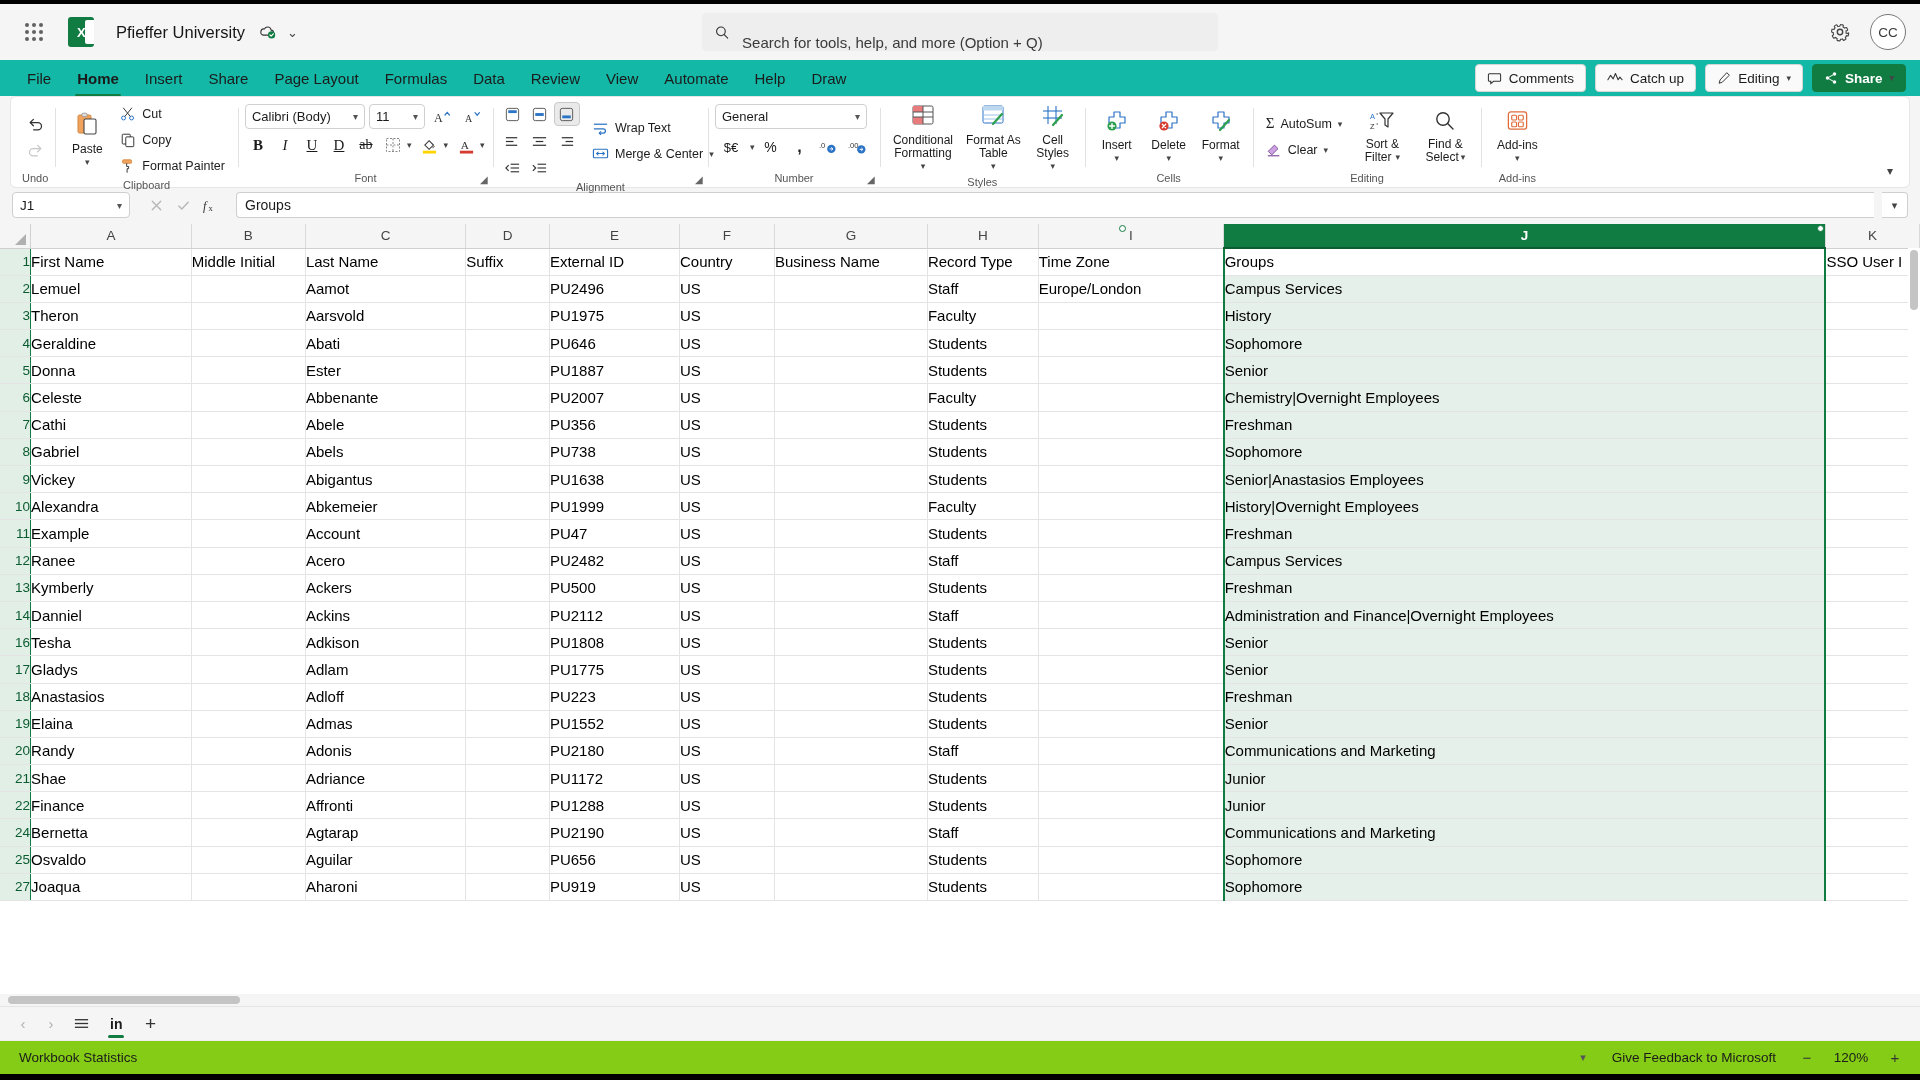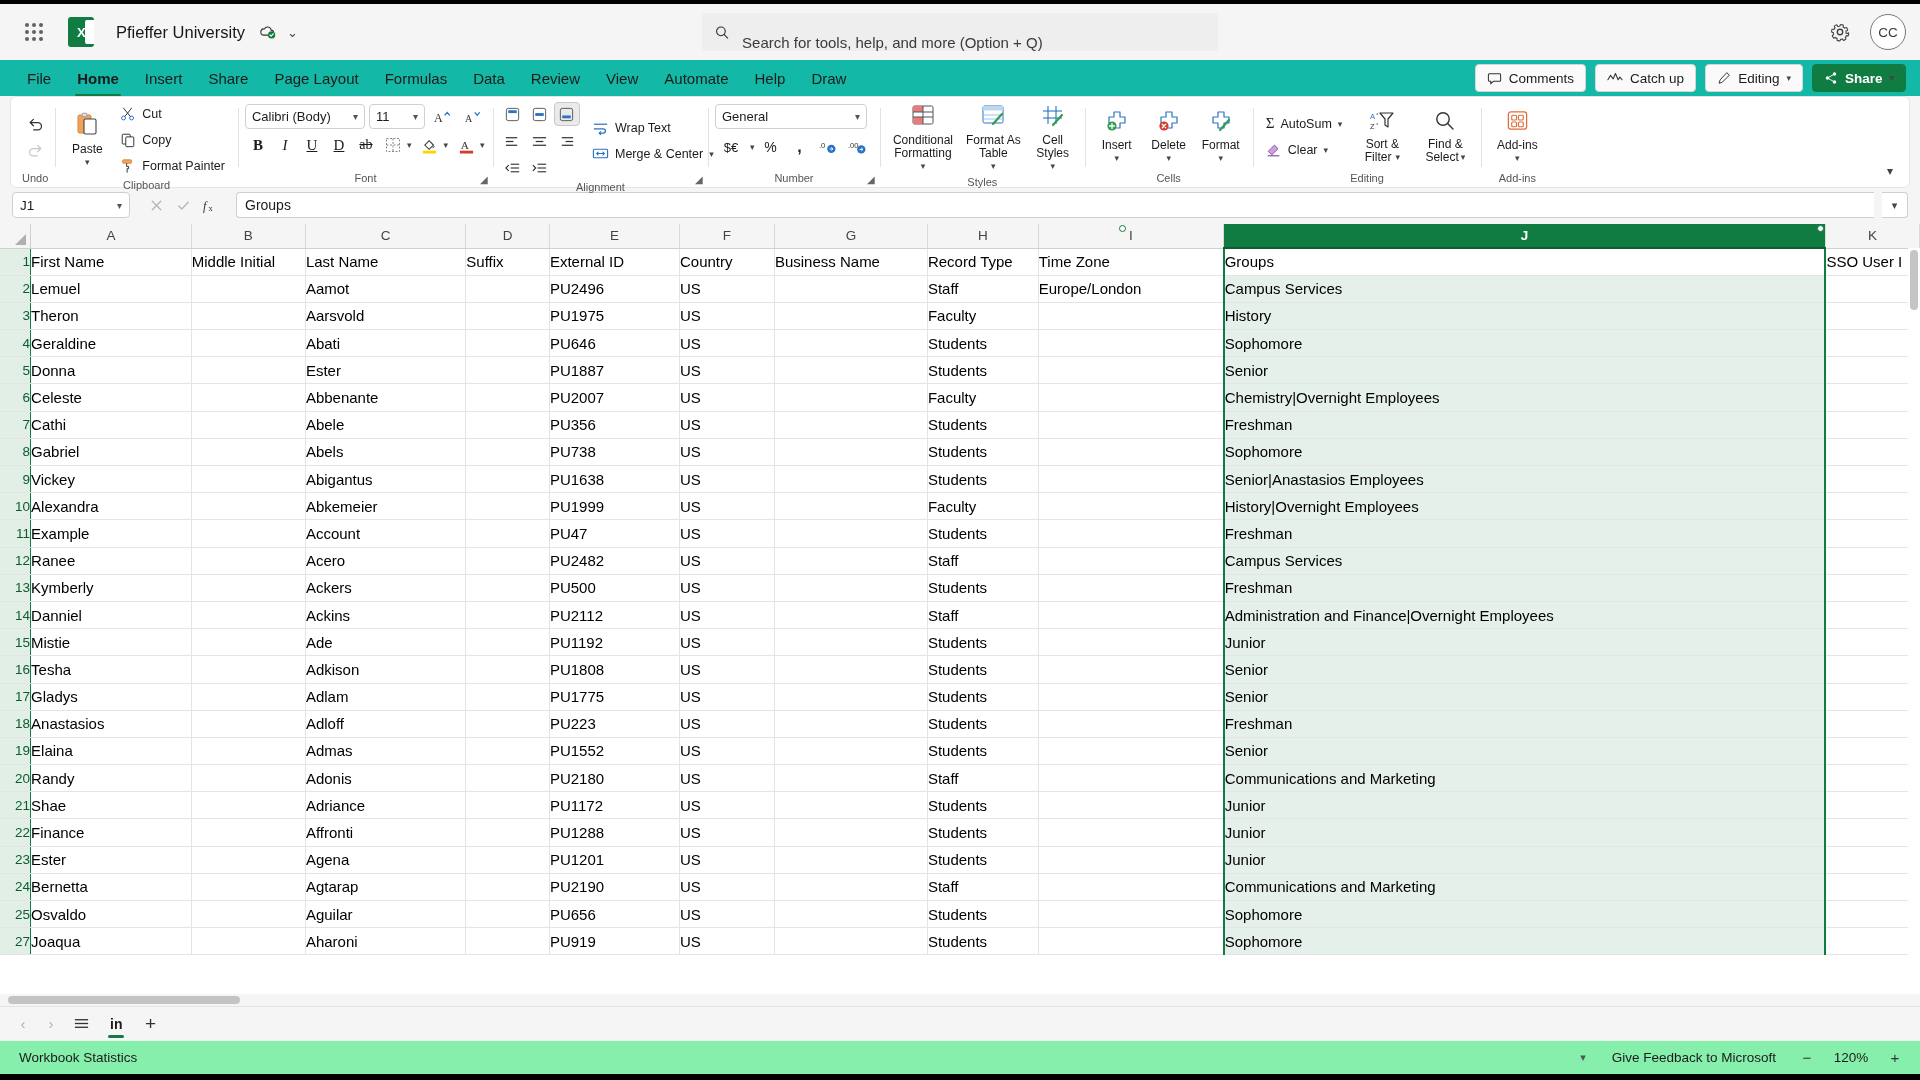--- a/index.html
+++ b/index.html
@@ -234,21 +234,21 @@
     height:30px; padding: 0 12px; display:flex; align-items:center; font-size:14px; color:#1b1b1b;
     cursor:pointer; position:relative; font-weight:600;
   }
   .sheet-tab::after{
     content:""; position:absolute; left:10px; right:10px; bottom:1px; height:3px; background:#107c41; border-radius:2px;
   }
   .sheet-add { width:28px;height:26px;display:flex;align-items:center;justify-content:center;color:#333;cursor:pointer;font-size:19px;border-radius:3px;}
 
   
   .statusbar {
-    flex:0 0 34px; height:34px; background:#86efac; display:flex; align-items:center;
+    flex:0 0 34px; height:34px; background:#84cc16; display:flex; align-items:center;
     padding: 0 14px; font-size:13.5px; color:#1b1b1b; border-top:1px solid #eee;
   }
   .status-left { cursor:pointer; padding: 3px 5px; border-radius:3px;}
   .status-right { margin-left:auto; display:flex; align-items:center; gap:14px; }
   .status-caret { color:#555; font-size:11px; cursor:pointer; padding: 2px 6px; border-radius:3px;}
   .feedback { cursor:pointer; padding:3px 6px; border-radius:3px; }
   .zoom-ctl { display:flex; align-items:center; gap:10px; }
   .zoom-btn { width:22px;height:22px;display:flex;align-items:center;justify-content:center;cursor:pointer;color:#333;font-size:15px;border-radius:3px;}
   .zoom-val { width:46px; text-align:center; cursor:pointer; font-size:13.5px; }
   .blackbar { flex:0 0 6px; background:#000; }
@@ -1036,34 +1036,20 @@
             <td class="cell"></td>
             <td class="cell">PU2112</td>
             <td class="cell">US</td>
             <td class="cell"></td>
             <td class="cell">Staff</td>
             <td class="cell"></td>
             <td class="cell sel-left sel-right in-sel">Administration and Finance|Overnight Employees</td>
             <td class="cell"></td>
           </tr>
           <tr>
-            <td class="rowhead inselcol">15</td>
-            <td class="cell">Mistie</td>
-            <td class="cell"></td>
-            <td class="cell">Ade</td>
-            <td class="cell"></td>
-            <td class="cell">PU1192</td>
-            <td class="cell">US</td>
-            <td class="cell"></td>
-            <td class="cell">Students</td>
-            <td class="cell"></td>
-            <td class="cell sel-left sel-right in-sel">Junior</td>
-            <td class="cell"></td>
-          </tr>
-          <tr>
             <td class="rowhead inselcol">16</td>
             <td class="cell">Tesha</td>
             <td class="cell"></td>
             <td class="cell">Adkison</td>
             <td class="cell"></td>
             <td class="cell">PU1808</td>
             <td class="cell">US</td>
             <td class="cell"></td>
             <td class="cell">Students</td>
             <td class="cell"></td>
@@ -1140,34 +1126,20 @@
             <td class="cell sel-left sel-right in-sel">Junior</td>
             <td class="cell"></td>
           </tr>
           <tr>
             <td class="rowhead inselcol">22</td>
             <td class="cell">Finance</td>
             <td class="cell"></td>
             <td class="cell">Affronti</td>
             <td class="cell"></td>
             <td class="cell">PU1288</td>
-            <td class="cell">US</td>
-            <td class="cell"></td>
-            <td class="cell">Students</td>
-            <td class="cell"></td>
-            <td class="cell sel-left sel-right in-sel">Junior</td>
-            <td class="cell"></td>
-          </tr>
-          <tr>
-            <td class="rowhead inselcol">23</td>
-            <td class="cell">Ester</td>
-            <td class="cell"></td>
-            <td class="cell">Agena</td>
-            <td class="cell"></td>
-            <td class="cell">PU1201</td>
             <td class="cell">US</td>
             <td class="cell"></td>
             <td class="cell">Students</td>
             <td class="cell"></td>
             <td class="cell sel-left sel-right in-sel">Junior</td>
             <td class="cell"></td>
           </tr>
           <tr>
             <td class="rowhead inselcol">24</td>
             <td class="cell">Bernetta</td>

